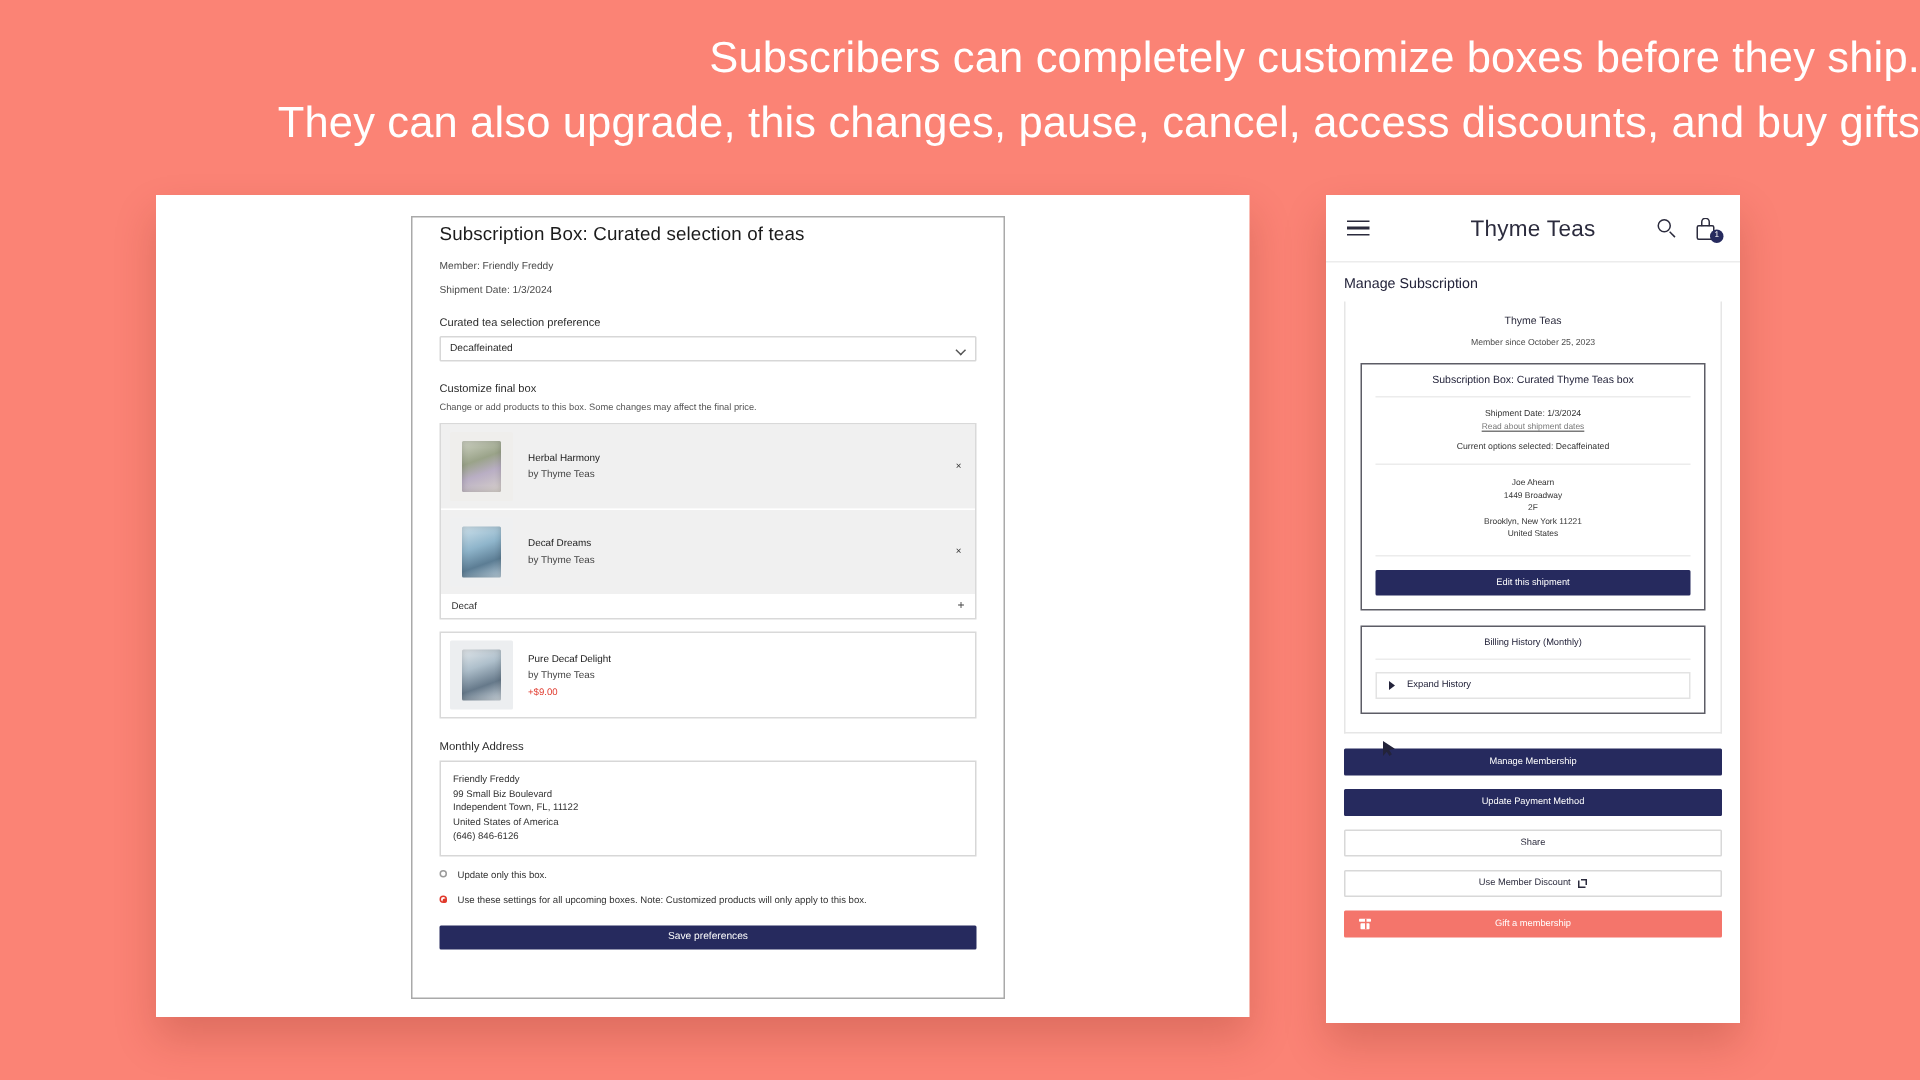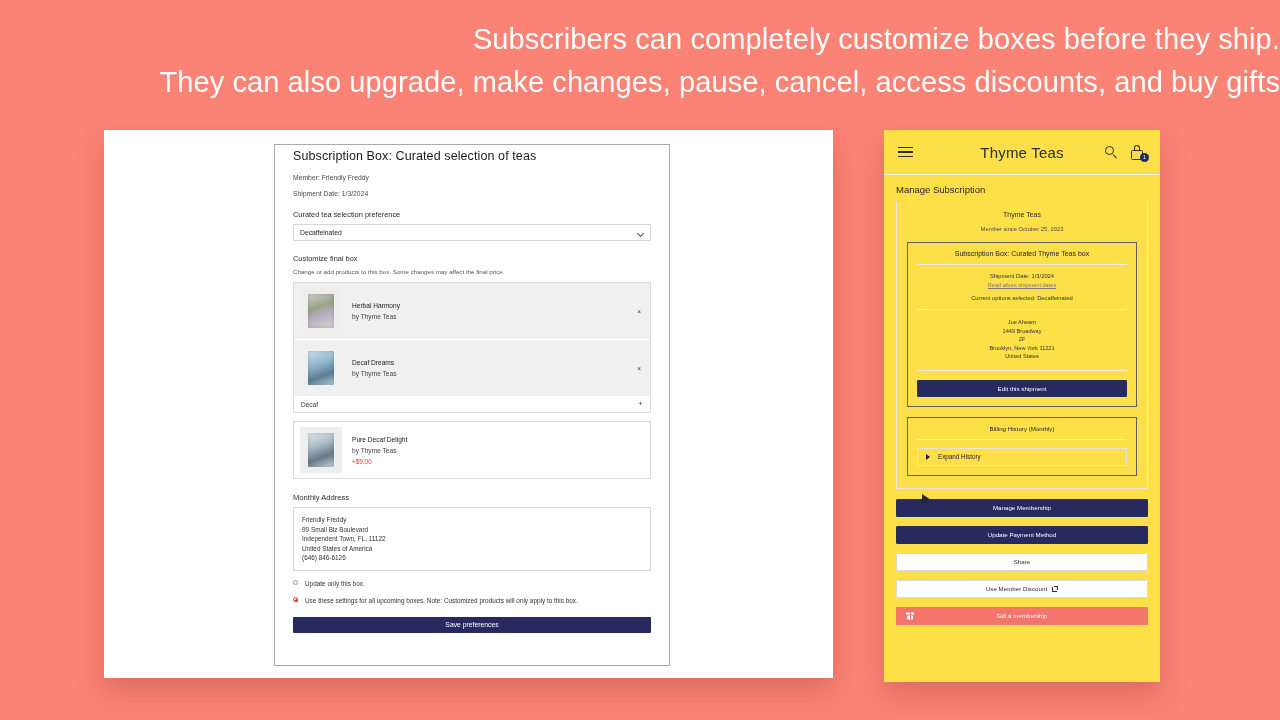--- a/index.html
+++ b/index.html
@@ -84,21 +84,21 @@
 
   .save-btn{
     margin-top:12px;height:16px;background:#262a5e;color:#fff;
     display:flex;align-items:center;justify-content:center;
     font-size:6.8px;border-radius:1px;
   }
 
   
   .mobile-panel{
     position:absolute;left:884px;top:130px;width:276px;height:552px;
-    background:#fde047;
+    background:#ffffff;
     box-shadow:0 14px 26px rgba(120,30,20,0.22);
     padding:0;box-sizing:border-box;
   }
   .m-topbar{
     height:44px;display:flex;align-items:center;
     padding:0 14px;border-bottom:1px solid #ececec;position:relative;
   }
   .burger{width:15px;height:11px;position:relative;}
   .burger i{position:absolute;left:0;width:15px;height:1.4px;background:#2b2b3d;display:block;}
   .burger i:nth-child(1){top:0;}
@@ -165,21 +165,21 @@
     clip-path:polygon(0 0,0 100%,28% 72%,48% 100%,66% 88%,46% 60%,88% 52%);
   }
 </style>
 </head>
 <body>
 
 <div class="stage">
 
   <div class="headline">
     <span>Subscribers can completely customize boxes before they ship.</span>
-    <span class="l2">They can also upgrade, make changes, pause, cancel, access discounts, and buy gifts</span>
+    <span class="l2">They can also upgrade, this changes, pause, cancel, access discounts, and buy gifts</span>
   </div>
 
   <div class="desktop-panel">
     <div class="desktop-card">
 
       <div class="dk-title">Subscription Box: Curated selection of teas</div>
       <div class="dk-meta">Member: Friendly Freddy</div>
       <div class="dk-meta">Shipment Date: 1/3/2024</div>
 
       <div class="dk-label">Curated tea selection preference</div>

